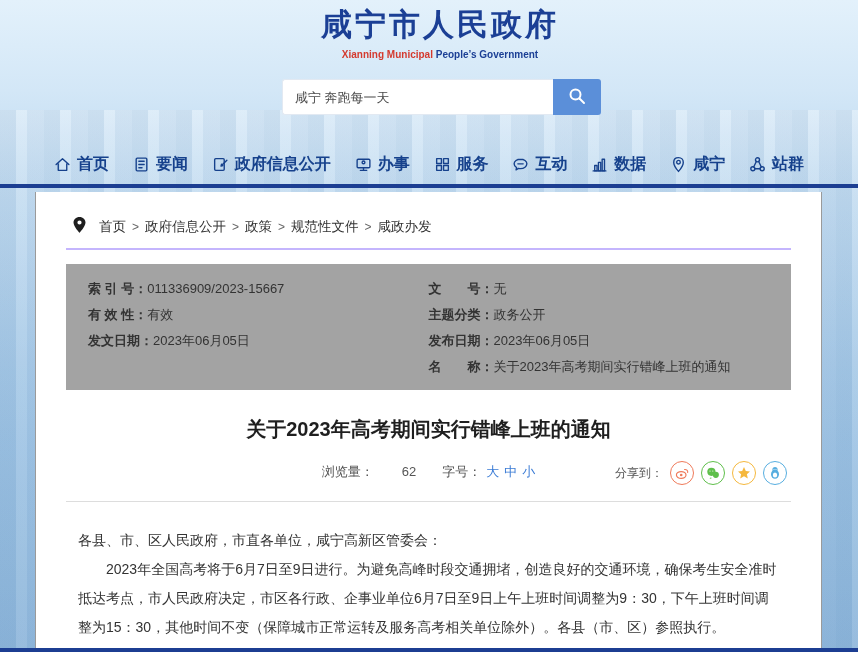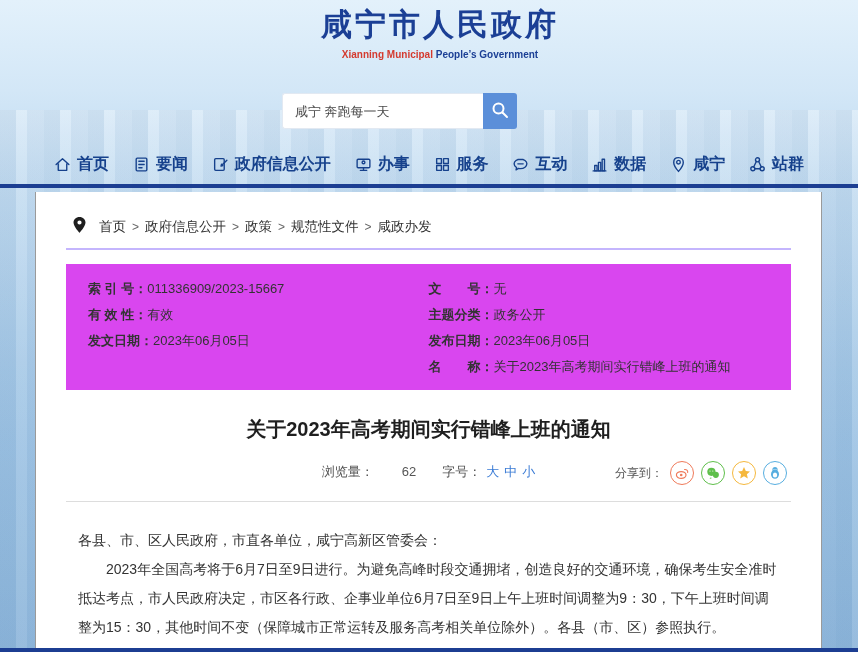--- a/index.html
+++ b/index.html
@@ -18,21 +18,21 @@
   }
 
   
   .site-header { position:absolute; top:4px; left:11px; width:100%; text-align:center; z-index:2; }
   .site-title { font-size:31px; font-weight:bold; color:#1b3f95; letter-spacing:3px; }
   .site-subtitle { font-size:10px; font-weight:bold; margin-top:3px; }
   .site-subtitle .red { color:#d43a2f; }
   .site-subtitle .blue { color:#1b3f95; }
 
   
-  .search-bar { position:absolute; top:93px; left:calc(50% - 147px); width:235px; height:36px; display:flex; z-index:2; }
+  .search-bar { position:absolute; top:79px; left:calc(50% - 147px); width:319px; height:36px; display:flex; z-index:2; }
   .search-input {
     flex:1; height:36px; border:1px solid #e2e9f2; border-right:none; border-radius:3px 0 0 3px;
     background:#fff; padding:0 12px; font-size:13px; color:#333; outline:none;
   }
   .search-input::placeholder { color:#4a4a4a; opacity:1; }
   .search-btn {
     width:48px; height:36px; background:#5b8fd9; border:none; border-radius:0 3px 3px 0;
     display:flex; align-items:center; justify-content:center; cursor:pointer;
   }
 
@@ -54,21 +54,21 @@
     padding:0 30px;
   }
 
   
   .breadcrumb-row { display:flex; align-items:center; gap:12px; padding:24px 0 10px 6px; border-bottom:2px solid #c4b5fd; }
   .breadcrumb { font-size:13.5px; color:#333; }
   .breadcrumb .sep { color:#666; margin:0 6px; font-size:12px; }
   .crumb { cursor:pointer; }
 
   
-  .meta-box { margin-top:14px; background:#d946ef; padding:12px 22px 10px 22px; display:flex;justify-content:center; }
+  .meta-box { margin-top:14px; background:#a3a3a3; padding:12px 22px 10px 22px; display:flex;justify-content:center; }
   .meta-col { width:50%; }
   .meta-row { font-size:13px; color:#333; line-height:26px; white-space:nowrap; }
   .meta-row .lbl { font-weight:bold; }
   .meta-row .val { font-weight:normal; }
 
   
   .article-title { margin-top:26px; text-align:center; font-size:20px; font-weight:bold; color:#1f1f1f; }
   .article-meta { position:relative; margin-top:20px; height:26px; }
   .views-font { position:absolute; left:0; right:0; text-align:center; font-size:13px; color:#555; }
   .views-font .num { margin-right:26px;margin-left:28px; }

